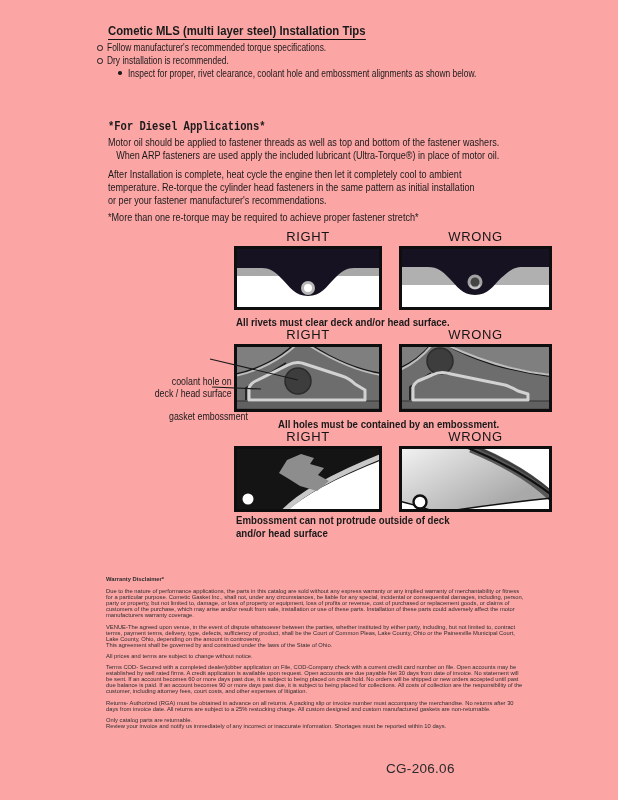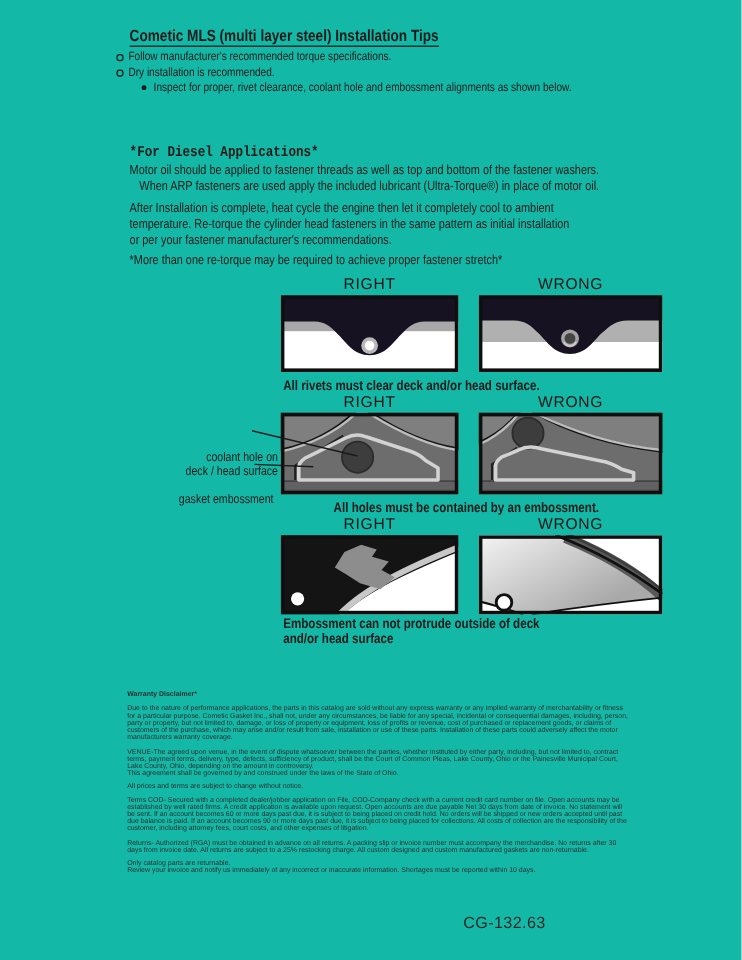--- a/index.html
+++ b/index.html
@@ -1,16 +1,16 @@
 <!DOCTYPE html>
 <html><head>
 <meta charset="utf-8">
 <style>
   html,body{margin:0;padding:0;background:#ffffff;}
-  .page{position:relative;width:618px;height:800px;background:#14b8a6;overflow:hidden;
+  .page{position:relative;width:618px;height:800px;background:#fca5a5;overflow:hidden;
         font-family:"Liberation Sans", sans-serif;color:#1a1a1a;}
   .abs{position:absolute;}
   .condensed{display:inline-block;transform:scaleX(0.84);transform-origin:0 50%;}
   .condensed.r{transform-origin:100% 50%;}
   .preline{white-space:pre-line;}
   .nowrap{white-space:nowrap;}
 
   .title-span{font-size:13.5px;font-weight:bold;border-bottom:1.6px solid #111;padding-bottom:1px;}
 
   .bullets{left:97px;top:41px;font-size:10px;line-height:13px;}
@@ -113,21 +113,21 @@
     <span class="condensed caption nowrap">All rivets must clear deck and/or head surface.</span>
   </div>
 
   <div class="abs dg-head" style="left:234px;top:327px;width:148px;">RIGHT</div>
   <div class="abs dg-head" style="left:399px;top:327px;width:153px;">WRONG</div>
 
   <div class="abs dlabel" style="left:100px;top:344px;width:132px;">
     <span class="condensed r preline">coolant hole on
 deck / head surface</span>
   </div>
-  <div class="abs dlabel" style="left:96px;top:379px;width:132px;">
+  <div class="abs dlabel" style="left:116px;top:379px;width:132px;">
     <span class="condensed r nowrap">gasket embossment</span>
   </div>
 
   <div class="abs" style="left:234px;top:344px;">
     <svg width="148" height="68" viewBox="0 0 148 68">
       <rect width="148" height="68" fill="#6d6d6d"></rect>
       <rect x="0" y="57" width="148" height="11" fill="#616161"></rect>
       <line x1="0" y1="57" x2="148" y2="57" stroke="#454545" stroke-width="1.5"></line>
       <rect x="0" y="64" width="148" height="3" fill="#525252"></rect>
       <path d="M0,0 H61 C47,14 25,26 0,31 Z" fill="#7f7f7f" stroke="#161616" stroke-width="2.4"></path>
@@ -211,15 +211,15 @@
     <p>Due to the nature of performance applications, the parts in this catalog are sold without any express warranty or any implied warranty of merchantability or fitness for a particular purpose.  Cometic Gasket Inc., shall not, under any circumstances, be liable for any special, incidental or consequential damages, including, person, party or property, but not limited to, damage, or loss of property or equipment, loss of profits or revenue, cost of purchased or replacement goods, or claims of customers of the purchase, which may arise and/or result from sale, installation or use of these parts.  Installation of these parts could adversely affect the motor manufacturers warranty coverage.</p>
     <p class="tight">VENUE-The agreed upon venue, in the event of dispute whatsoever between the parties, whether instituted by either party, including, but not limited to, contract terms, payment terms, delivery, type, defects, sufficiency of product, shall be the Court of Common Pleas, Lake County, Ohio or the Painesville Municipal Court, Lake County, Ohio, depending on the amount in controversy.</p>
     <p>This agreement shall be governed by and construed under the laws of the State of Ohio.</p>
     <p>All prices and terms are subject to change without notice.</p>
     <p>Terms COD- Secured with a completed dealer/jobber application on File, COD-Company check with a current credit card number on file.  Open accounts may be established by well rated firms.  A credit application is available upon request.  Open accounts are due payable Net 30 days from date of invoice.  No statement will be sent.  If an account becomes 60 or more days past due, it is subject to being placed on credit hold.  No orders will be shipped or new orders accepted until past due balance is paid.  If an account becomes 90 or more days past due, it is subject to being placed for collections.  All costs of collection are the responsibility of the customer, including attorney fees, court costs, and other expenses of litigation.</p>
     <p>Returns- Authorized (RGA) must be obtained in advance on all returns.  A packing slip or invoice number must accompany the merchandise.  No returns after 30 days from invoice date.  All returns are subject to a 25% restocking charge.  All custom designed and custom manufactured gaskets are non-returnable.</p>
     <p class="tight">Only catalog parts are returnable.</p>
     <p>Review your invoice and notify us immediately of any incorrect or inaccurate information.  Shortages must be reported within 10 days.</p>
   </div>
 
-  <div class="abs footer-code" style="left:386px;top:761px;">CG-132.63</div>
+  <div class="abs footer-code" style="left:386px;top:761px;">CG-206.06</div>
 
 </div>
 
 </body></html>

